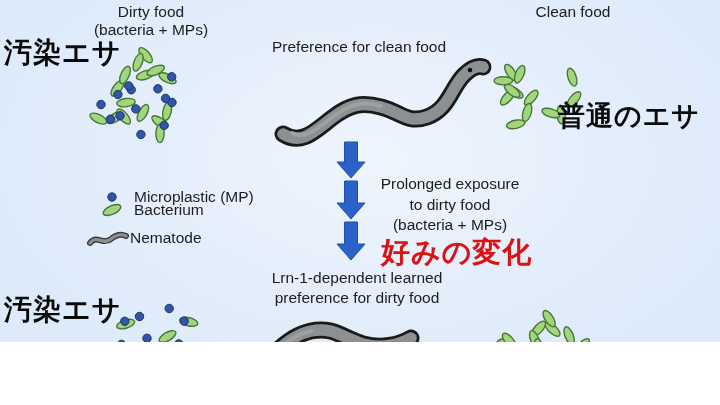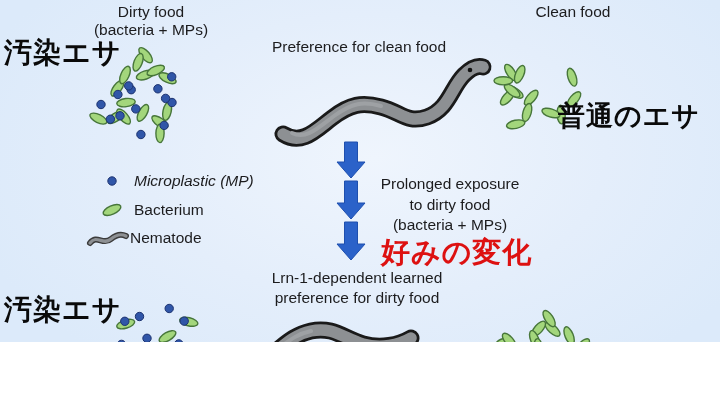--- a/index.html
+++ b/index.html
@@ -154,21 +154,21 @@
   <div class="abs jp" style="left:4px;top:34px;">汚染エサ</div>
 
   <div class="abs cap" style="left:259px;top:38px;width:200px;">Preference for clean food</div>
 
   <div class="abs cap" style="left:510px;top:3px;width:126px;">
     <div>Clean food</div>
   </div>
   <div class="abs jp" style="left:558px;top:98px;font-size:27px;">普通のエサ</div>
 
   <div>
-    <div class="legend-row" style="left:90px;top:168px;font-style:italic;">
+    <div class="legend-row" style="left:90px;top:184px;">
       <span class="legend-icon">
         <svg width="14" height="14" viewBox="0 0 14 14">
             <circle class="mp" cx="7" cy="7" r="4.2"></circle>
           </svg>
       </span>
       <span class="legend-label">Microplastic (MP)</span>
     </div>
     <div class="legend-row" style="left:90px;top:197px;">
       <span class="legend-icon">
         <svg width="26" height="18" viewBox="0 0 26 18">

